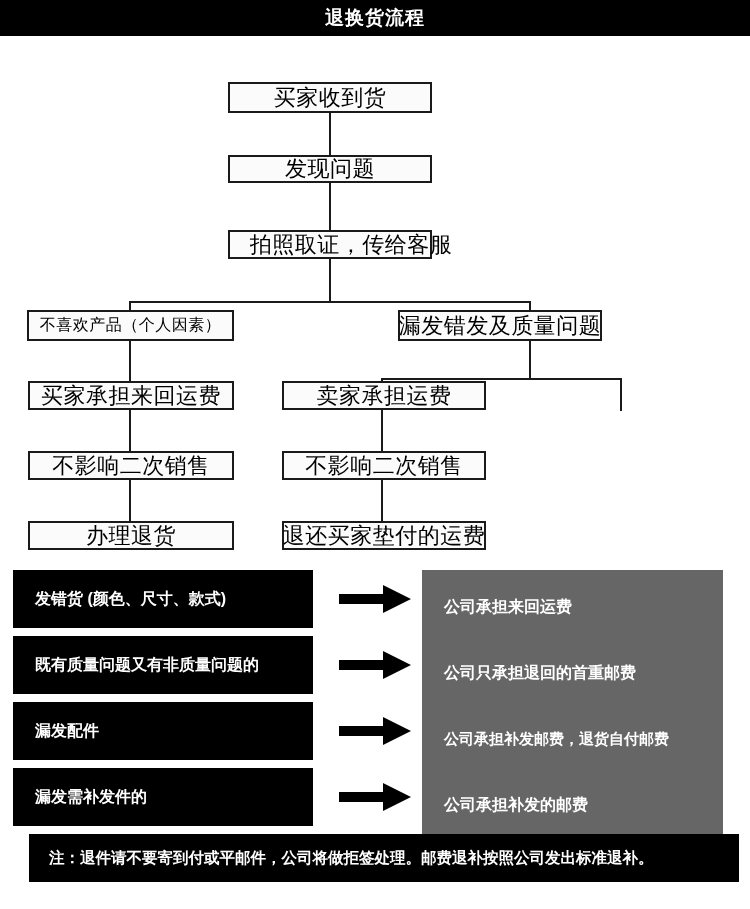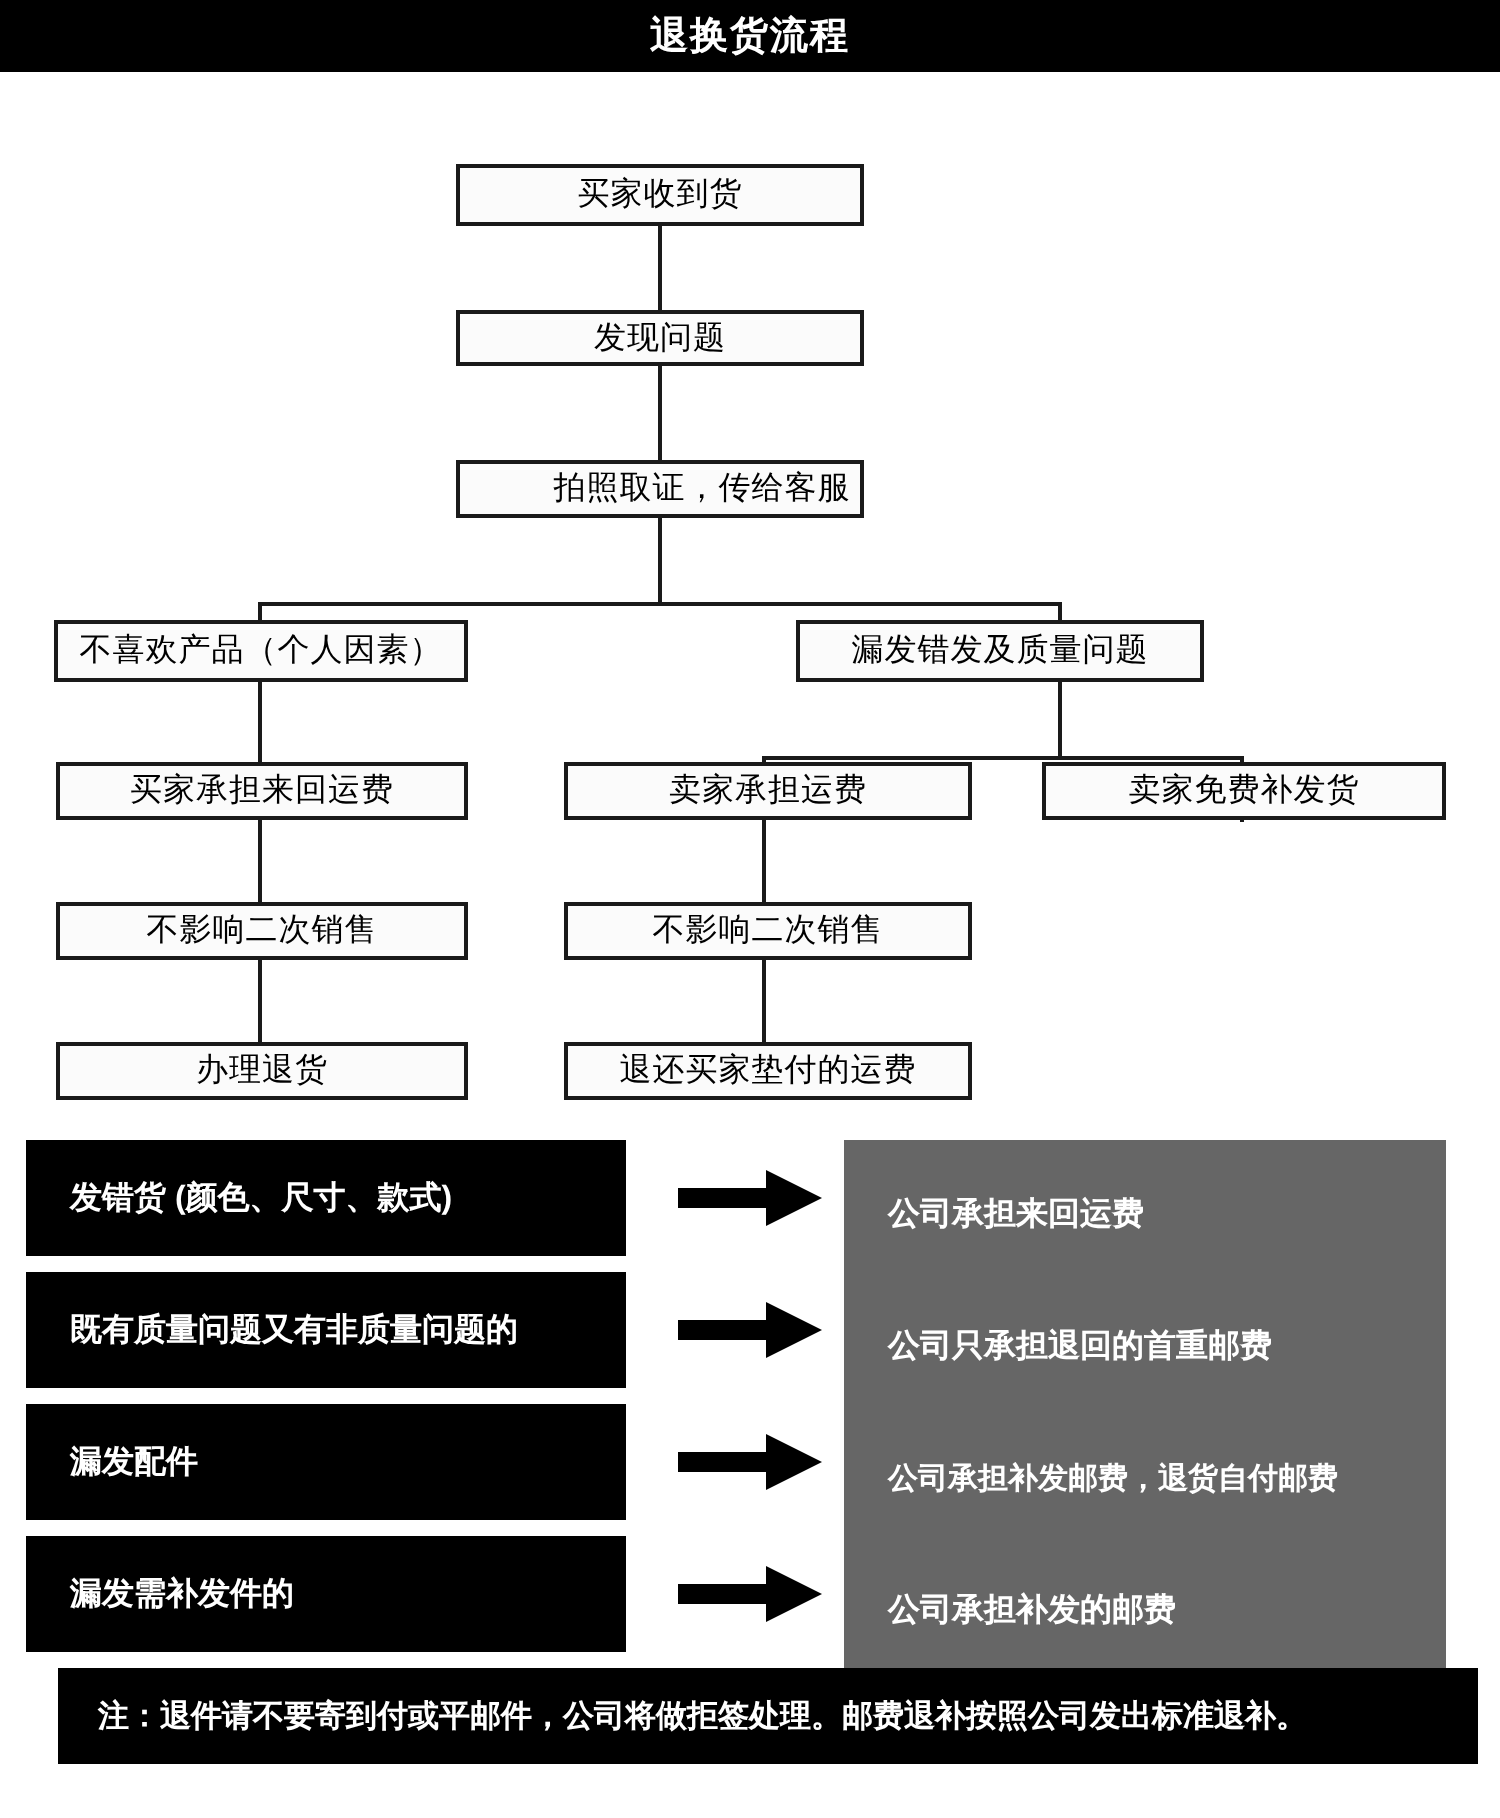--- a/index.html
+++ b/index.html
@@ -37,21 +37,21 @@
     width: 750px; height: 514px;
   }
   .node {
     position: absolute;
     box-sizing: border-box;
     border: 2px solid #1a1a1a;
     background: #fbfbfb;
     display: flex;
     align-items: center;
     justify-content: center;
-    font-size: 16px;
+    font-size: 22px;
     color: #000000;
     white-space: nowrap;
     letter-spacing: 0.5px;
   }
   .node.wide-text { font-size: 16px; }
 
   .line {
     position: absolute;
     background: #1a1a1a;
   }
@@ -177,23 +177,20 @@
   </div>
 
   <div class="node" style="left:28px; top:345px; width:206px; height:29px;">
     <span>买家承担来回运费</span>
   </div>
 
   <div class="node" style="left:282px; top:345px; width:204px; height:29px;">
     <span>卖家承担运费</span>
   </div>
 
-  <div class="node" style="left:521px; top:345px; width:202px; height:29px;">
-    <span>卖家免费补发货</span>
-  </div>
 
   <div class="node" style="left:28px; top:415px; width:206px; height:29px;">
     <span>不影响二次销售</span>
   </div>
 
   <div class="node" style="left:282px; top:415px; width:204px; height:29px;">
     <span>不影响二次销售</span>
   </div>
 
   <div class="node" style="left:28px; top:485px; width:206px; height:29px;">

